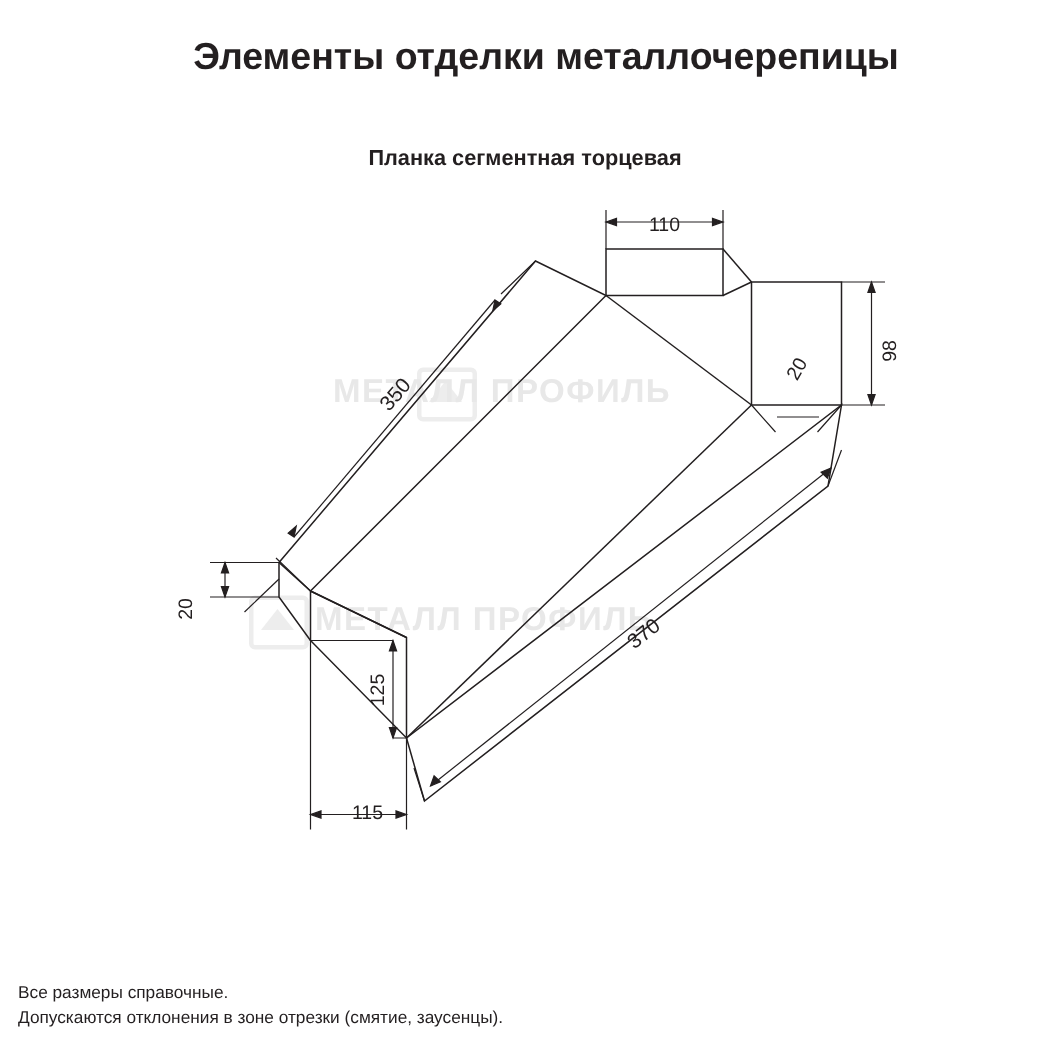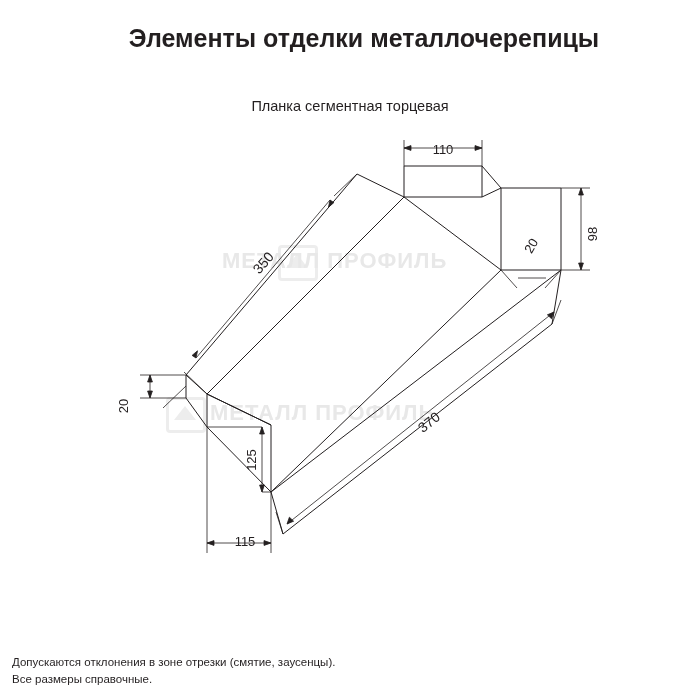--- a/index.html
+++ b/index.html
@@ -32,21 +32,21 @@
     color: #231f20;
     padding-left: 14px;
   }
   .subtitle {
     position: absolute;
     top: 96px;
     left: 0;
     width: 700px;
     text-align: center;
     font-size: 14.5px;
-    font-weight: normal;
+    font-weight: bold;
     line-height: 21px;
     color: #231f20;
   }
   .drawing {
     position: absolute;
     top: 0;
     left: 0;
   }
   .footnotes {
     position: absolute;
@@ -174,17 +174,17 @@
     <text x="597" y="234" font-family="Liberation Sans, sans-serif" font-size="13" fill="#231f20" text-anchor="middle" transform="rotate(-90 597 234)">98</text>
     <text x="535" y="248" font-family="Liberation Sans, sans-serif" font-size="13" fill="#231f20" text-anchor="middle" transform="rotate(-60 535 248)">20</text>
     <text x="267" y="266" font-family="Liberation Sans, sans-serif" font-size="14" fill="#231f20" text-anchor="middle" transform="rotate(-49 267 266)">350</text>
     <text x="128" y="406" font-family="Liberation Sans, sans-serif" font-size="13" fill="#231f20" text-anchor="middle" transform="rotate(-90 128 406)">20</text>
     <text x="256" y="460" font-family="Liberation Sans, sans-serif" font-size="13" fill="#231f20" text-anchor="middle" transform="rotate(-90 256 460)">125</text>
     <text x="245" y="546" font-family="Liberation Sans, sans-serif" font-size="13" fill="#231f20" text-anchor="middle">115</text>
     <text x="432" y="426" font-family="Liberation Sans, sans-serif" font-size="14" fill="#231f20" text-anchor="middle" transform="rotate(-38 432 426)">370</text>
   </svg>
 
   <div class="footnotes">
+    <div>Все размеры справочные.</div>
     <div>Допускаются отклонения в зоне отрезки (смятие, заусенцы).</div>
-    <div>Все размеры справочные.</div>
   </div>
 
 </div>
 
 </body></html>

